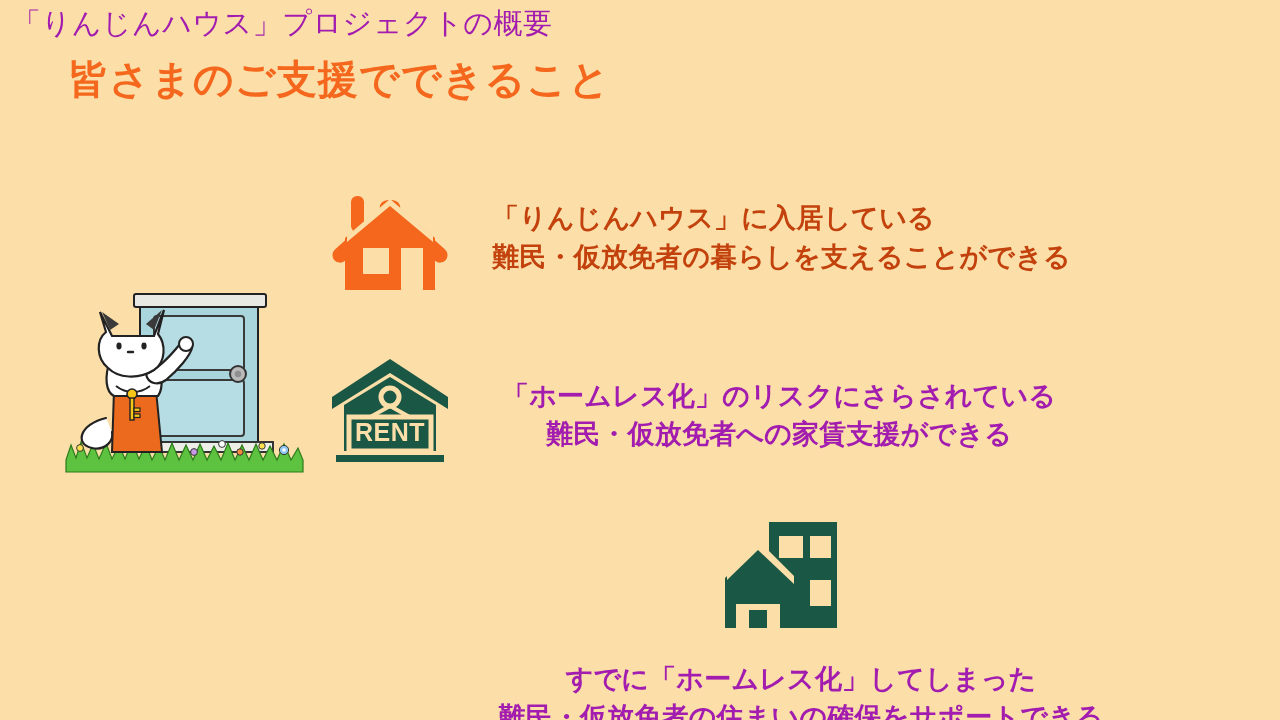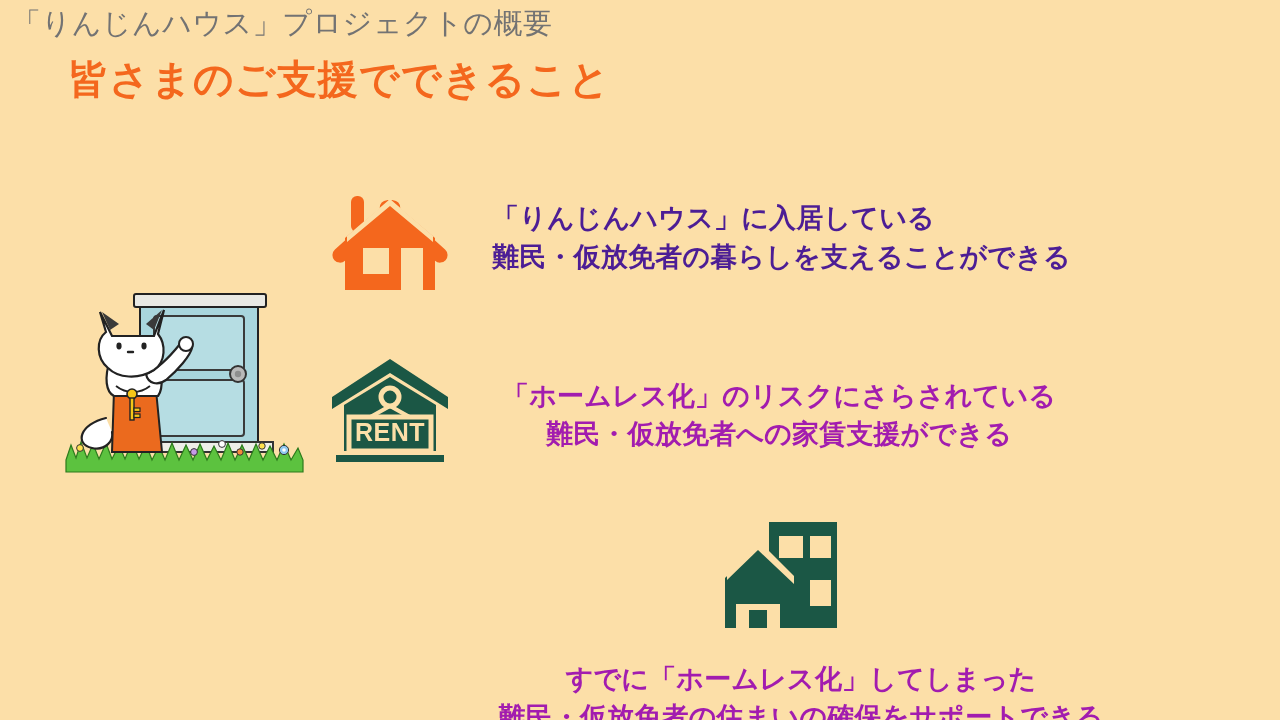--- a/index.html
+++ b/index.html
@@ -22,21 +22,21 @@
     background: #fcdfa8;
   }
 
   
   .kicker {
     position: absolute;
     left: 12px;
     top: 7px;
     font-size: 29px;
     line-height: 1.15;
-    color: #737373;
+    color: #a21caf;
     font-weight: 400;
     letter-spacing: 0.5px;
     white-space: nowrap;
   }
   .headline {
     position: absolute;
     left: 68px;
     top: 56px;
     font-size: 40px;
     line-height: 1.15;
@@ -67,21 +67,21 @@
     justify-content: center;
   }
   .row-text {
     margin-left: 42px;
     font-weight: 700;
     font-size: 27px;
     line-height: 1.42;
     letter-spacing: 0.2px;
     white-space: nowrap;
   }
-  .row-1 .row-text { color: #4c1d95; margin-left: 32px; }
+  .row-1 .row-text { color: #c2410c; margin-left: 32px; }
   .row-2 .row-text,
   .row-3 .row-text { color: #a21caf; text-align: center; }
   .row-text .line { display: block; }
 
   
   .illustration {
     position: absolute;
     left: 62px;
     top: 282px;
     width: 245px;

